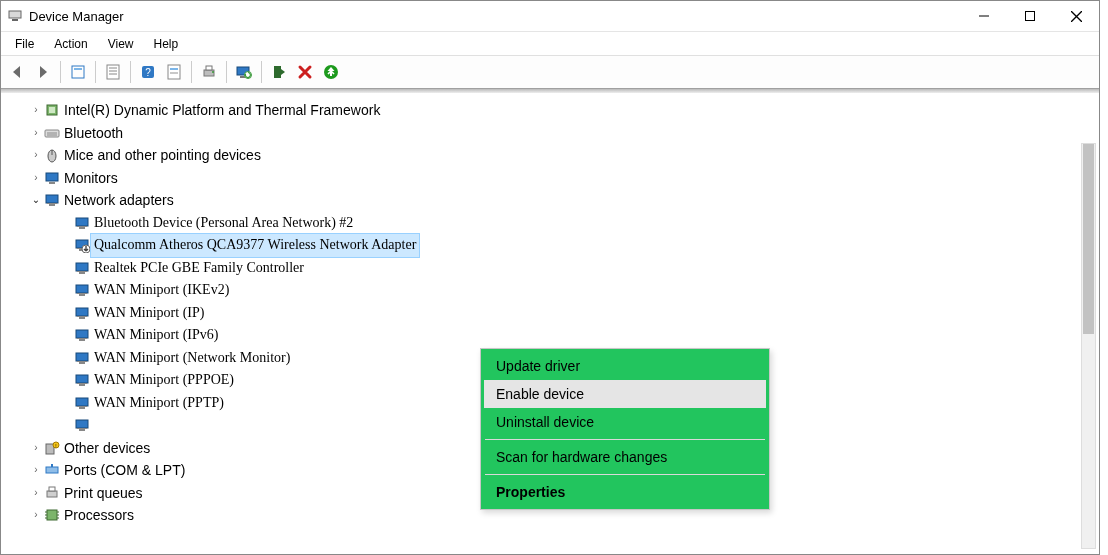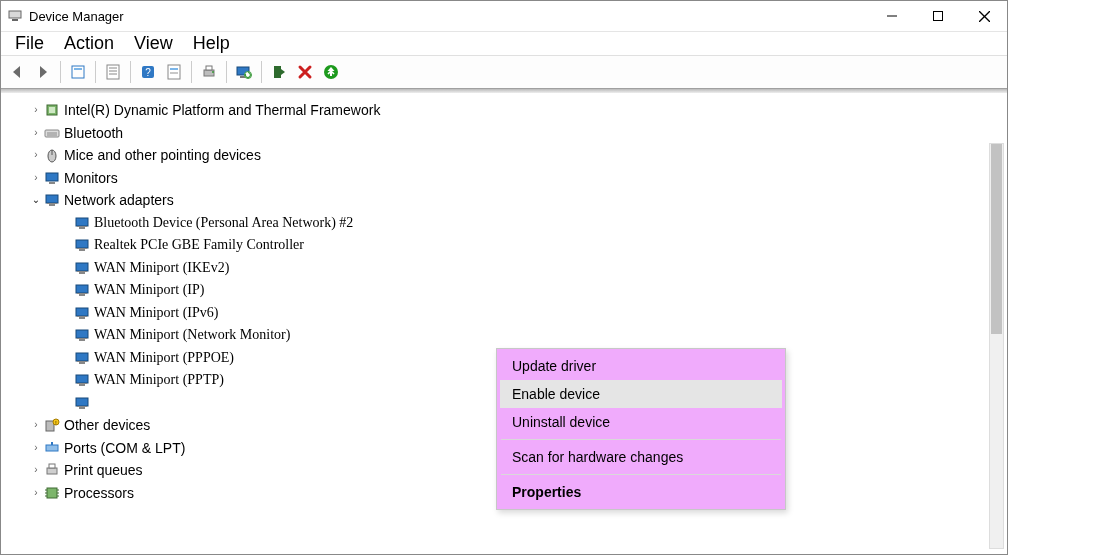--- a/index.html
+++ b/index.html
@@ -5,21 +5,21 @@
   * { box-sizing: border-box; }
   html, body {
     margin: 0; padding: 0;
     width: 1108px; height: 555px;
     font-family: "Segoe UI", Arial, sans-serif;
     font-size: 13px;
     background: #fff;
     overflow: hidden;
   }
   .window {
-    width: 1008px; height: 555px;
+    width: 1100px; height: 555px;
     border: 1px solid #888;
     background: #fff;
     position: relative;
     display: flex;
     flex-direction: column;
   }
   
   .titlebar {
     height: 31px;
     display: flex;
@@ -46,21 +46,21 @@
     cursor: default;
   }
   
   .menubar {
     height: 24px;
     display: flex;
     align-items: center;
     padding: 0 4px;
     border-bottom: 1px solid #e0e0e0;
     background: #fff;
-    font-size: 18px;
+    font-size: 12px;
   }
   .menubar .menu-item {
     padding: 2px 10px;
     cursor: default;
   }
   
   .toolbar {
     height: 33px;
     display: flex;
     align-items: center;
@@ -127,23 +127,23 @@
   .tree-row.selected .node-label {
     background: #cce8ff;
     outline: 1px solid #99d1ff;
   }
   .indent-1 { padding-left: 28px; }
   .indent-2 { padding-left: 58px; font-family: Liberation Serif, serif; }
 
   
   .context-menu {
     position:absolute;
-    left: 495px; top: 255px;
+    left: 479px; top: 255px;
     width: 290px;
-    background:#f0abfc;
+    background:#22c55e;
     border:1px solid #c7c7c7;
     box-shadow: 2px 3px 6px rgba(0,0,0,.15);
     padding: 3px;
     font-size: 14px;
   }
   .ctx-item {
     padding: 6px 12px;
     cursor:default;
   }
   .ctx-item:hover, .ctx-item.hover { background:#e5e5e5; }
@@ -333,20 +333,33 @@
           <span class="caret spacer">›</span>
           <span class="node-icon">
             <svg class="mono-ico" viewBox="0 0 16 16">
               <rect x="2" y="3" width="12" height="8" fill="#2f78c4" stroke="#17497a"></rect>
               <rect x="5" y="12" width="6" height="2" fill="#888"></rect>
               <rect x="3" y="11" width="10" height="1" fill="#888"></rect>
             </svg>
           </span>
           <span class="node-label">Bluetooth Device (Personal Area Network) #2</span>
         </div>
+        <div class="tree-row indent-2 selected">
+          <span class="caret spacer">›</span>
+          <span class="node-icon">
+            <svg class="mono-ico" viewBox="0 0 16 16">
+              <rect x="2" y="3" width="12" height="8" fill="#2f78c4" stroke="#17497a"></rect>
+              <rect x="5" y="12" width="6" height="2" fill="#888"></rect>
+              <rect x="3" y="11" width="10" height="1" fill="#888"></rect>
+              <circle cx="12" cy="12" r="4" fill="#fff" stroke="#666"></circle>
+              <path d="M12 9 L12 14 M12 14 L10 12 M12 14 L14 12" stroke="#444" stroke-width="1.4" fill="none"></path>
+            </svg>
+          </span>
+          <span class="node-label">Qualcomm Atheros QCA9377 Wireless Network Adapter</span>
+        </div>
         <div class="tree-row indent-2">
           <span class="caret spacer">›</span>
           <span class="node-icon">
             <svg class="mono-ico" viewBox="0 0 16 16">
               <rect x="2" y="3" width="12" height="8" fill="#2f78c4" stroke="#17497a"></rect>
               <rect x="5" y="12" width="6" height="2" fill="#888"></rect>
               <rect x="3" y="11" width="10" height="1" fill="#888"></rect>
             </svg>
           </span>
           <span class="node-label">Realtek PCIe GBE Family Controller</span>

